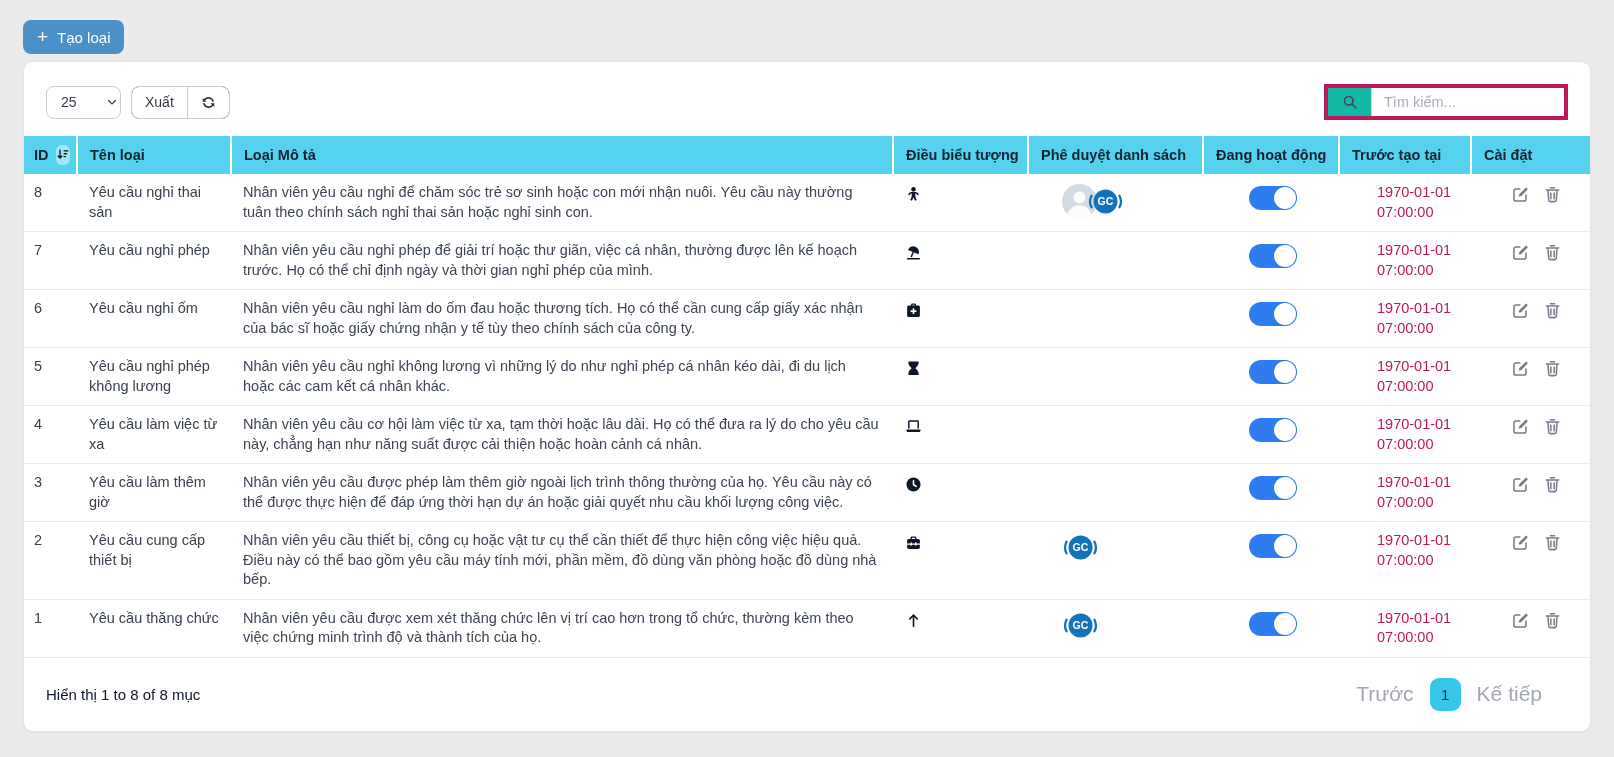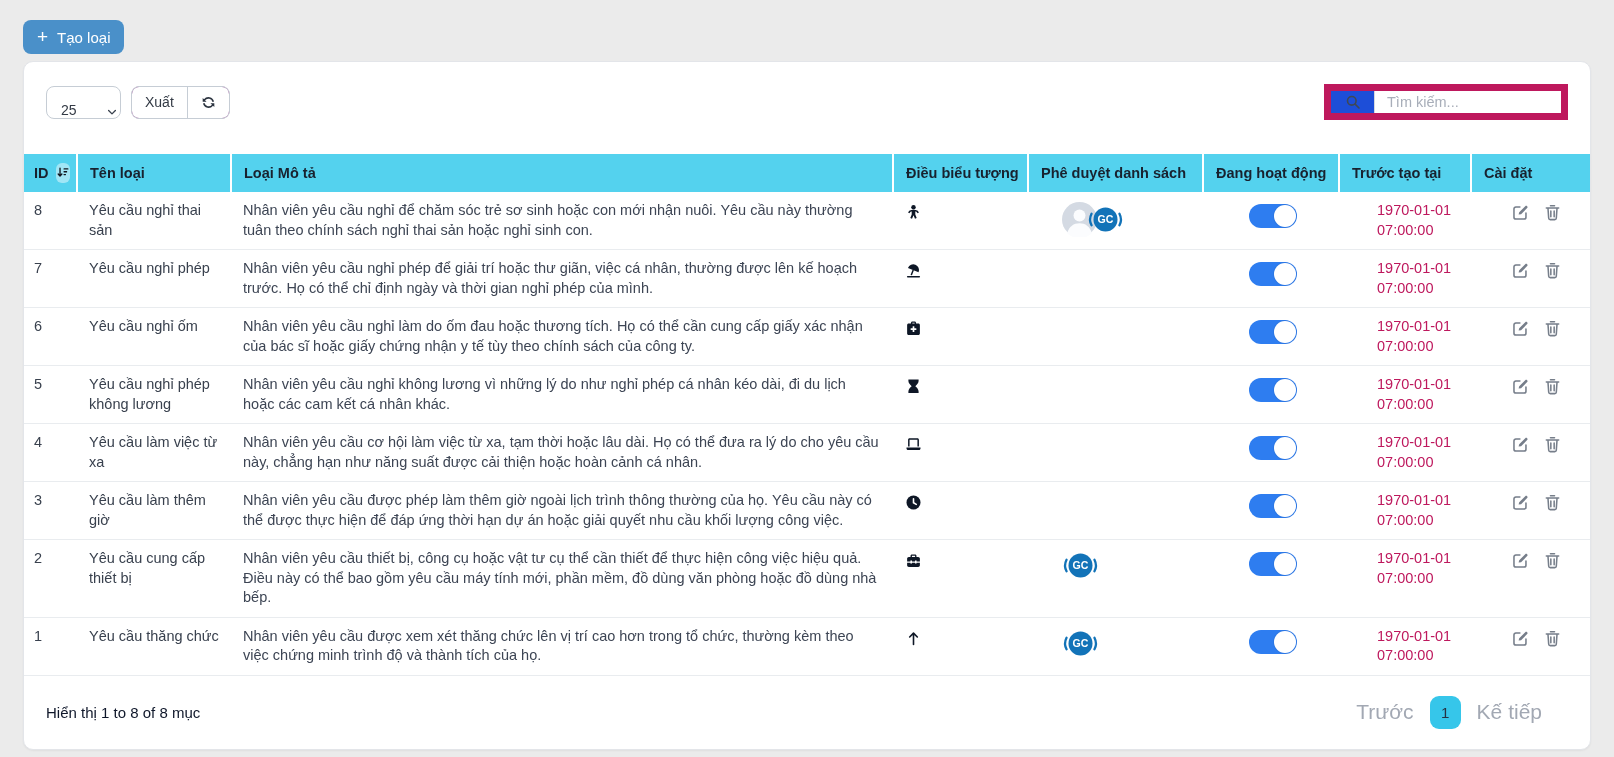--- a/index.html
+++ b/index.html
@@ -24,53 +24,53 @@
   
   .card{
     margin-top:7px; background:#fff; border-radius:10px;
     border:1px solid #e3e5e9; box-shadow:0 1px 2px rgba(0,0,0,.05);
     overflow:hidden;
   }
 
   
   .toolbar{ display:flex; align-items:center; padding:22px 22px 10px; }
   .select{
-    display:flex; align-items:flex-end; justify-content:space-between;
+    display:flex; align-items:center; justify-content:space-between;
     width:75px; height:33px; border:1px solid #c6cdd5; border-radius:8px;
     padding:0 2px 0 14px; font-size:14px; color:#333a45; background:#fff; cursor:pointer;
   }
   .select svg{ width:12px; height:12px; color:#3c4450; }
   .btn-group{
     display:flex; margin-left:10px; height:33px;
     border:1px solid #c6cdd5; border-radius:8px; overflow:hidden; background:#701a75;
   }
   .btn-group button{
     background:#fff; border:none; padding:0 13px; font-size:14px; color:#333a45;
     font-family:inherit; display:flex; align-items:center; cursor:pointer;
   }
   .btn-group button:first-child{ border-right:1px solid #c6cdd5; }
   .btn-group svg{ width:15px; height:15px; color:#2b333f; }
 
   .search{
     margin-left:auto; display:flex; align-items:stretch; height:36px; width:244px;
-    border:7px solid #be185d; border-radius:0; overflow:hidden; background:#1d4ed8;
+    border:4px solid #be185d; border-radius:0; overflow:hidden; background:#14b8a6;
   }
   .search .icon-box{
     width:44px; display:flex; align-items:center; justify-content:center;
     border-right:1px solid #d6dadf; color:#3f4854;
   }
   .search .icon-box svg{ width:16px; height:16px; }
   .search input{
     border:none; outline:none; flex:1; padding:0 12px; font-size:14.5px;
     color:#333a45; font-family:inherit; min-width:0;
   }
   .search input::placeholder{ color:#a8aeb9; }
 
   
-  table{ width:100%; border-collapse:collapse; table-layout:fixed; margin-top:24px; }
+  table{ width:100%; border-collapse:collapse; table-layout:fixed; margin-top:6px; }
   thead th{
     background:var(--header-bg,#54d2ee); color:#18222f;
     font-size:14.5px; font-weight:600; text-align:left;
     padding:9px 12px; line-height:20px; border-right:2px solid #fff;
     white-space:nowrap; overflow:hidden; cursor:pointer;
   }
   thead th:last-child{ border-right:none; }
   thead th.th-id{ padding-left:10px; }
   .th-inner{ display:flex; align-items:center; gap:7px; }
   .sort-badge{

